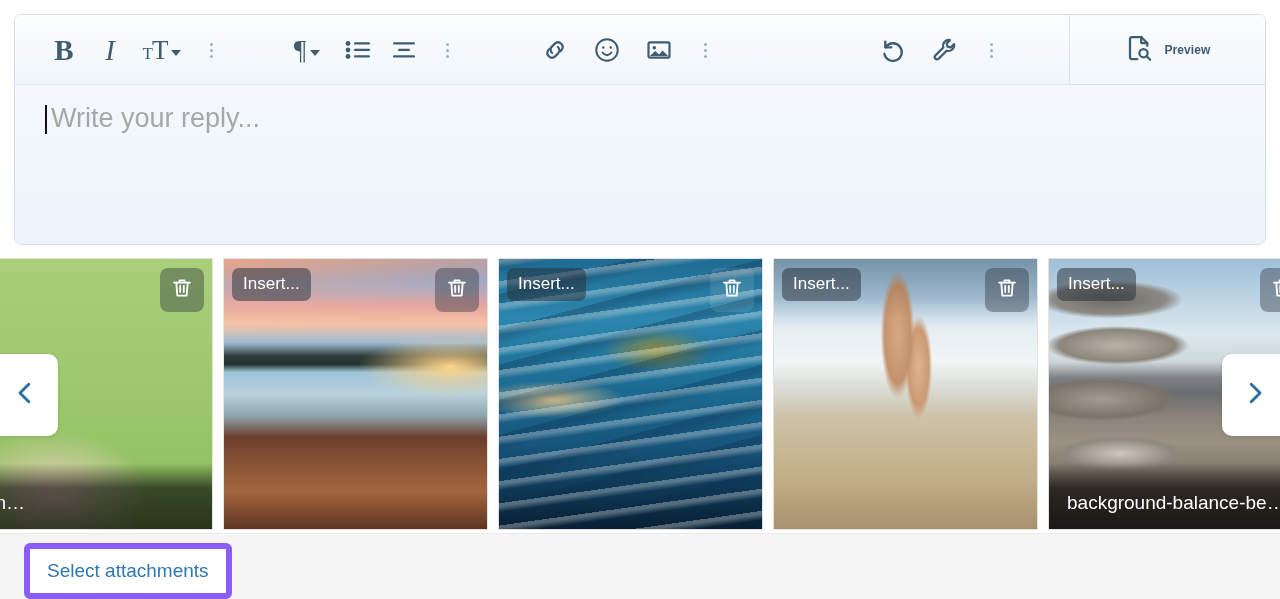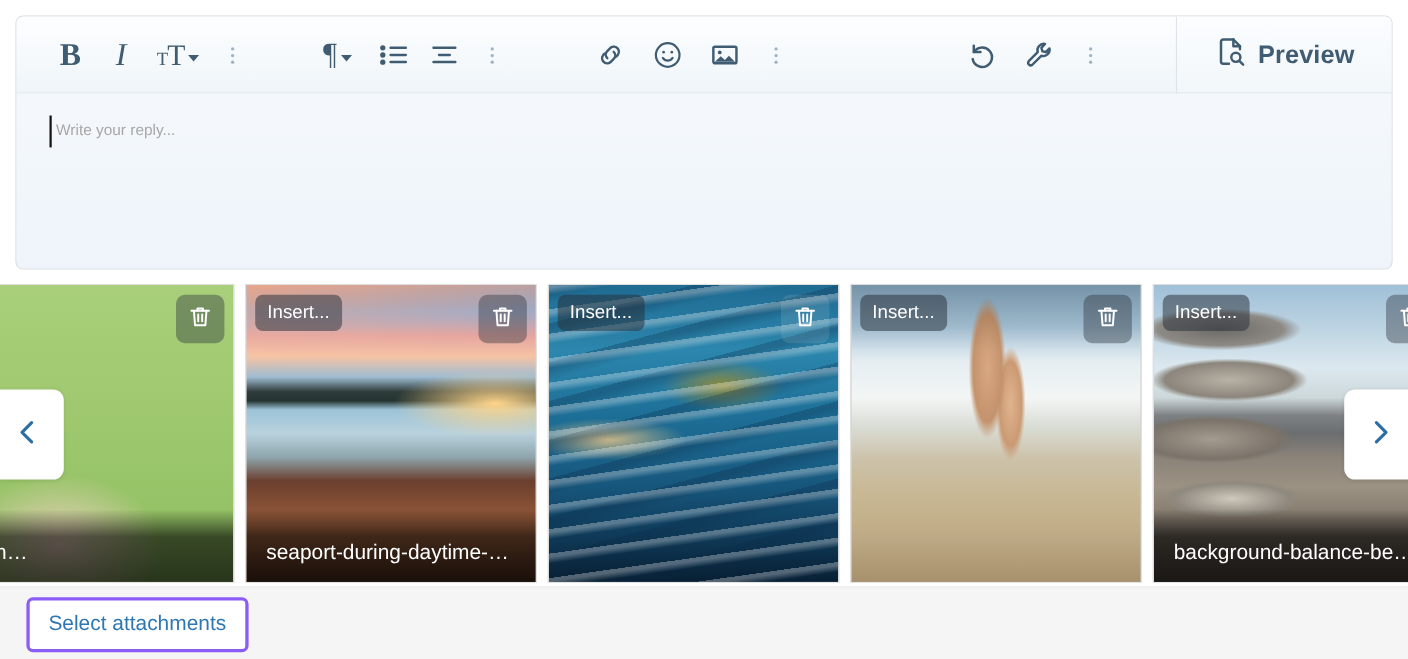--- a/index.html
+++ b/index.html
@@ -72,40 +72,40 @@
     height: 70px;
     width: 196px;
     display: flex; align-items: center; justify-content: center;
     gap: 10px;
     border-left: 1px solid #dde3e9;
     border-bottom: 1px solid #dde3e9;
     background: linear-gradient(180deg,#fbfdfe 0%, #f2f7fb 100%);
     cursor: pointer;
   }
   .preview-tab .lbl {
-    font-size: 23px; font-weight: 700; color: #3f5c72; letter-spacing: .1px;
+    font-size: 12px; font-weight: 700; color: #3f5c72; letter-spacing: .1px;
   }
 
   .toolbar-rule {
     position:absolute; left:0; right:196px; bottom:0; height:1px; background:#e1e7ec;
   }
 
   
   .compose {
     position: relative;
     height: 159px;
     padding: 18px 22px 0 30px;
     background: linear-gradient(180deg,#f4f8fc 0%, #eef4fa 100%);
   }
   .caret {
     position:absolute; left:30px; top:20px;
     width: 2px; height: 29px; background:#111;
   }
   .placeholder {
-    font-size: 14px; color: #a7a7a7; line-height: 30px;
+    font-size: 27px; color: #a7a7a7; line-height: 30px;
     padding-left: 6px;
   }
 
   
   .carousel {
     position: absolute;
     left: 0; top: 258px;
     width: 1280px; height: 272px;
     overflow: hidden;
   }
@@ -162,21 +162,21 @@
 
   
   .footer {
     position:absolute; left:0; top:533px; width:1280px; height:66px;
     background:#f5f5f5; border-top:1px solid #eaeaea;
   }
   .sel-att {
     position:absolute; left:24px; top:9px;
     padding: 11px 17px;
     background:#fff;
-    border:3px solid #8b5cf6; border-radius:6px;
+    border:6px solid #8b5cf6; border-radius:6px;
     color:#2f77b3; font-size:19px; line-height:22px;
     cursor:pointer;
   }
 
   
   .pic-grass {
     background:
       radial-gradient(ellipse 60% 40% at 40% 88%, #f0d4c2 0%, rgba(240,212,194,0) 60%),
       linear-gradient(180deg,#a9cf7a 0%, #9ec86e 45%, #8fbe60 100%);
   }
@@ -411,23 +411,20 @@
         </div>
         <div class="del-btn">
           <span>
             <svg width="24" height="24" viewBox="0 0 24 24" fill="none" stroke="#fff" stroke-width="1.8" stroke-linecap="round" stroke-linejoin="round">
               <path d="M4 6.6h16"></path>
                 <path d="M9.5 6.6V4.4h5v2.2"></path>
               <path d="M6.3 6.6l1 13.0h9.4l1-13.0"></path>
               <path d="M10.2 10v6M13.8 10v6"></path>
             </svg>
           </span>
-        </div>
-        <div class="cap">
-          <span>seaport-during-daytime-…</span>
         </div>
       </div>
 
       <div class="thumb">
         <div class="pic pic-waves"></div>
         <div class="ins-btn">
           <span>Insert...</span>
         </div>
         <div class="del-btn" style="background:rgba(255,255,255,.10)">
           <span>

